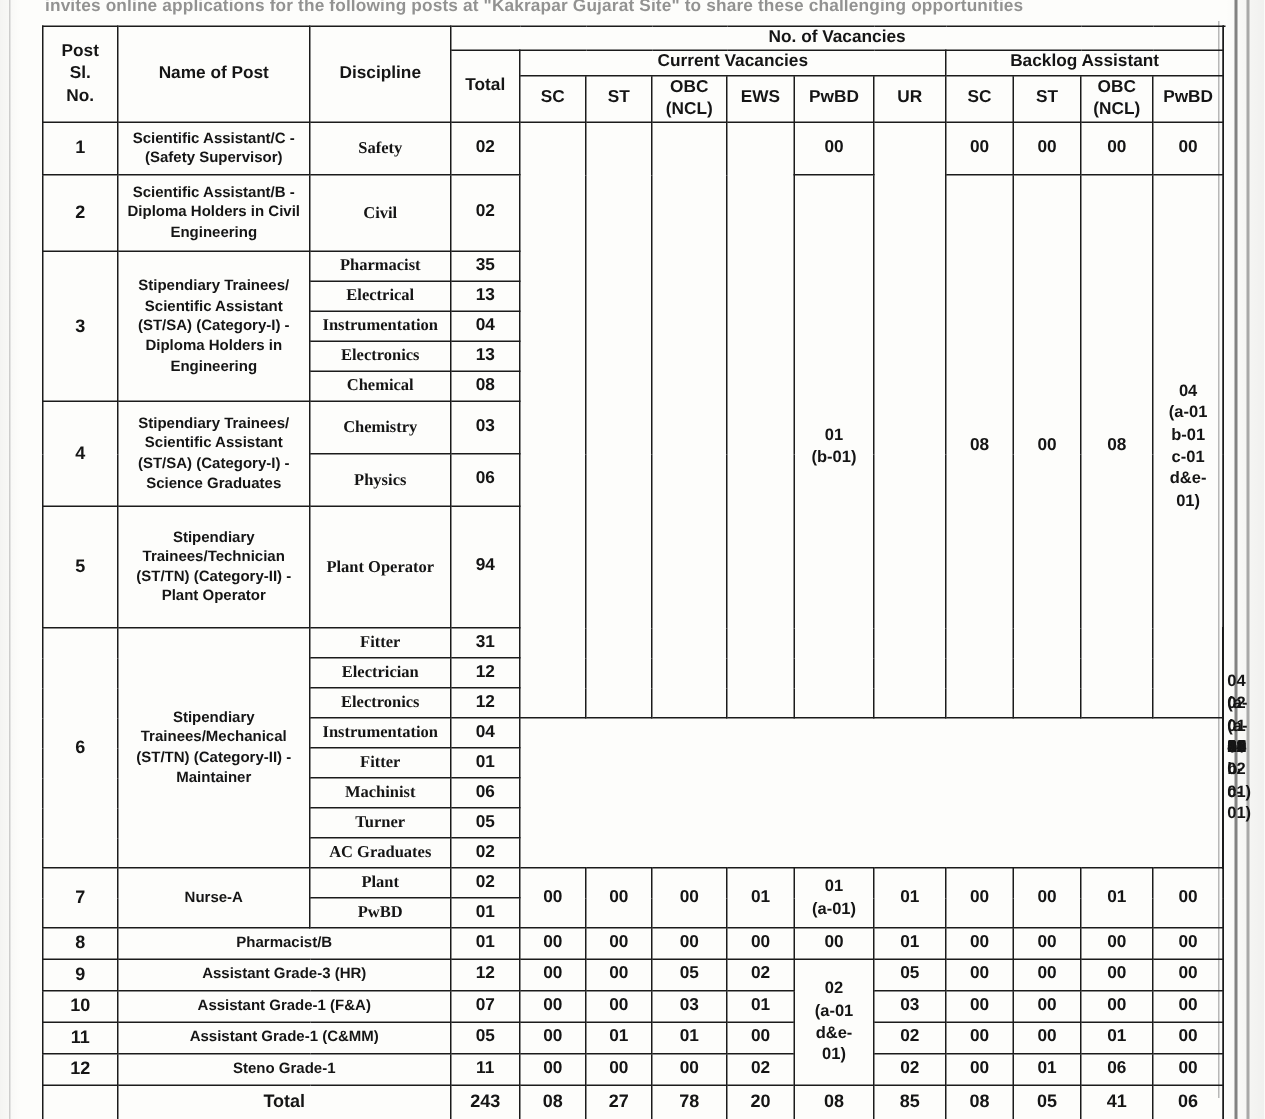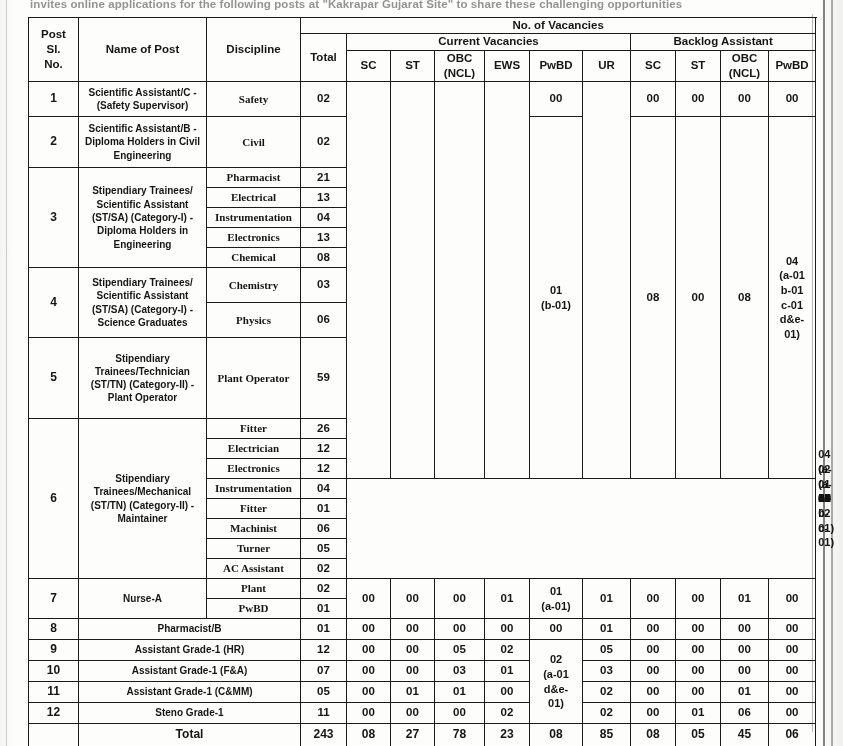--- a/index.html
+++ b/index.html
@@ -194,21 +194,21 @@
             <td class="pwbd-multi" rowspan="12">01<br>(b-01)</td>
             <td class="num" rowspan="12">08</td>
             <td class="num" rowspan="12">00</td>
             <td class="num" rowspan="12">08</td>
             <td class="pwbd-multi" rowspan="12">04<br>(a-01<br>b-01<br>c-01<br>d&amp;e-<br>01)</td>
           </tr>
           <tr>
             <td class="slno" rowspan="5">3</td>
             <td class="post-name" rowspan="5">Stipendiary Trainees/ Scientific Assistant (ST/SA) (Category-I) - Diploma Holders in Engineering</td>
             <td class="disc" style="height:19px">Pharmacist</td>
-            <td class="num">21</td>
+            <td class="num">35</td>
           </tr>
           <tr>
             <td class="disc" style="height:19px">Electrical</td>
             <td class="num">13</td>
           </tr>
           <tr>
             <td class="disc" style="height:19px">Instrumentation</td>
             <td class="num">04</td>
           </tr>
           <tr>
@@ -226,27 +226,27 @@
             <td class="num">03</td>
           </tr>
           <tr>
             <td class="disc" style="height:34px">Physics</td>
             <td class="num">06</td>
           </tr>
           <tr>
             <td class="slno" style="height:80px">5</td>
             <td class="post-name">Stipendiary Trainees/Technician (ST/TN) (Category-II) - Plant Operator</td>
             <td class="disc">Plant Operator</td>
-            <td class="num">59</td>
+            <td class="num">94</td>
           </tr>
           <tr>
             <td class="slno" rowspan="8">6</td>
             <td class="post-name" rowspan="8">Stipendiary Trainees/Mechanical (ST/TN) (Category-II) - Maintainer</td>
             <td class="disc" style="height:19px">Fitter</td>
-            <td class="num">26</td>
+            <td class="num">31</td>
             <td class="num" rowspan="8">00</td>
             <td class="num" rowspan="8">22</td>
             <td class="num" rowspan="8">37</td>
             <td class="num" rowspan="8">11</td>
             <td class="pwbd-multi" rowspan="8">04<br>(a-01<br>b-02<br>c-01)</td>
             <td class="num" rowspan="8">48</td>
             <td class="num" rowspan="8">00</td>
             <td class="num" rowspan="8">04</td>
             <td class="num" rowspan="8">10</td>
             <td class="pwbd-multi" rowspan="8">02<br>(a-01<br>b-01)</td>
@@ -269,21 +269,21 @@
           </tr>
           <tr>
             <td class="disc" style="height:19px">Machinist</td>
             <td class="num">06</td>
           </tr>
           <tr>
             <td class="disc" style="height:19px">Turner</td>
             <td class="num">05</td>
           </tr>
           <tr>
-            <td class="disc" style="height:19px">AC Assistant</td>
+            <td class="disc" style="height:19px">AC Graduates</td>
             <td class="num">02</td>
           </tr>
           <tr>
             <td class="slno" rowspan="2">7</td>
             <td class="post-name" rowspan="2">Nurse-A</td>
             <td class="disc" style="height:19px">Plant</td>
             <td class="num">02</td>
             <td class="num" rowspan="2">00</td>
             <td class="num" rowspan="2">00</td>
             <td class="num" rowspan="2">00</td>
@@ -309,21 +309,21 @@
             <td class="num">00</td>
             <td class="num">00</td>
             <td class="num">01</td>
             <td class="num">00</td>
             <td class="num">00</td>
             <td class="num">00</td>
             <td class="num">00</td>
           </tr>
           <tr>
             <td class="slno" style="height:20px">9</td>
-            <td class="post-name" colspan="2">Assistant Grade-1 (HR)</td>
+            <td class="post-name" colspan="2">Assistant Grade-3 (HR)</td>
             <td class="num">12</td>
             <td class="num">00</td>
             <td class="num">00</td>
             <td class="num">05</td>
             <td class="num">02</td>
             <td class="pwbd-multi" rowspan="4">02<br>(a-01<br>d&amp;e-<br>01)</td>
             <td class="num">05</td>
             <td class="num">00</td>
             <td class="num">00</td>
             <td class="num">00</td>
@@ -371,26 +371,26 @@
             <td class="num">06</td>
             <td class="num">00</td>
           </tr>
           <tr class="total-row">
             <td class="blank" style="height:22px"></td>
             <td class="total-label" colspan="2">Total</td>
             <td class="num">243</td>
             <td class="num">08</td>
             <td class="num">27</td>
             <td class="num">78</td>
-            <td class="num">23</td>
+            <td class="num">20</td>
             <td class="num">08</td>
             <td class="num">85</td>
             <td class="num">08</td>
             <td class="num">05</td>
-            <td class="num">45</td>
+            <td class="num">41</td>
             <td class="num">06</td>
           </tr>
         </tbody>
     </table>
   </div>
 
   <div class="footline"></div>
 </div>
 
 </body></html>

